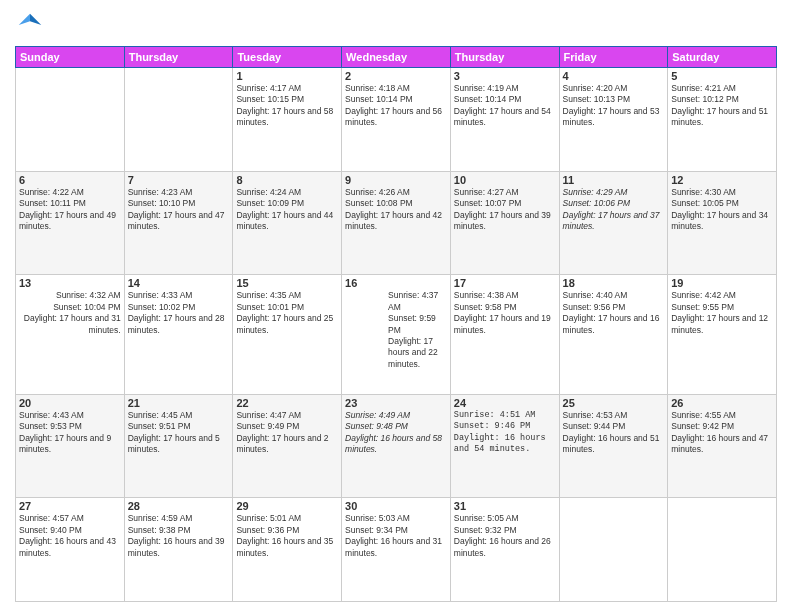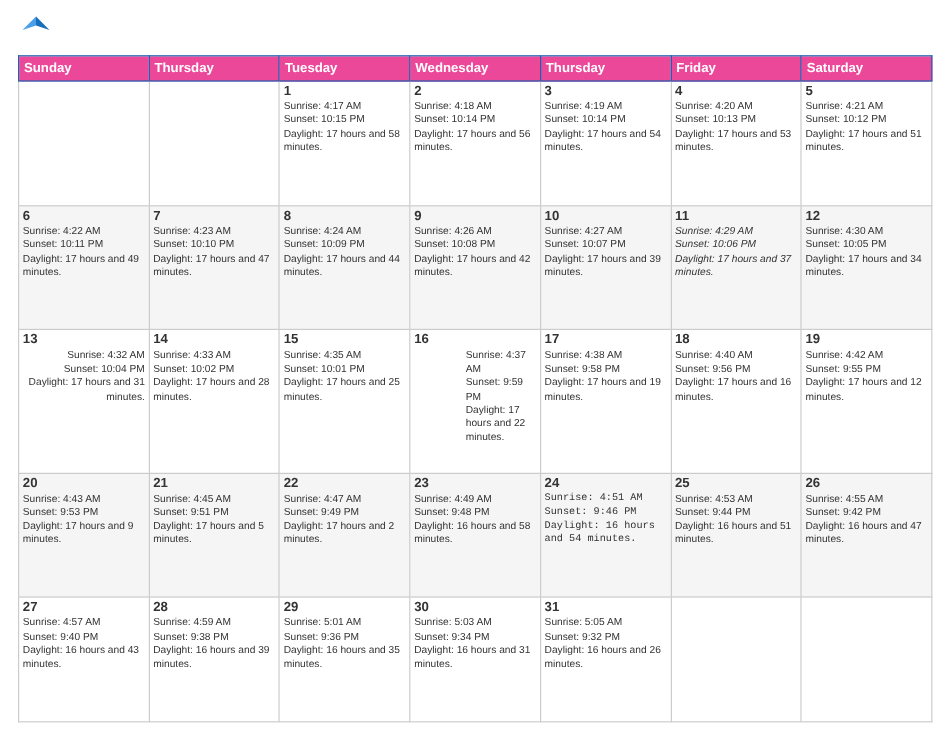--- a/index.html
+++ b/index.html
@@ -56,21 +56,21 @@
       color: #333;
     }
     .calendar {
       flex: 1;
       border: 1px solid #ccc;
       border-collapse: collapse;
       width: 100%;
       table-layout: fixed;
     }
     .calendar th {
-      background: #ec4899;
+      background: #d946ef;
       color: white;
       font-size: 11px;
       font-weight: bold;
       padding: 4px 4px;
       text-align: left;
       border: 1px solid #2060b0;
     }
     .calendar td {
       border: 1px solid #ccc;
       vertical-align: top;
@@ -268,21 +268,21 @@
 Daylight: 17 hours and 5 minutes.</div>
           </td>
           <td>
             <span class="day-num">22</span>
             <div class="day-info" style="white-space: pre-line;">Sunrise: 4:47 AM
 Sunset: 9:49 PM
 Daylight: 17 hours and 2 minutes.</div>
           </td>
           <td>
             <span class="day-num">23</span>
-            <div class="day-info" style="white-space: pre-line;">Sunrise: 4:49 AM
+            <div class="day-info" style="white-space: pre-line; font-style: italic;">Sunrise: 4:49 AM
 Sunset: 9:48 PM
 Daylight: 16 hours and 58 minutes.</div>
           </td>
           <td>
             <span class="day-num">24</span>
             <div class="day-info" style="white-space: pre-line; font-family: Liberation Mono, monospace;">Sunrise: 4:51 AM
 Sunset: 9:46 PM
 Daylight: 16 hours and 54 minutes.</div>
           </td>
           <td>

